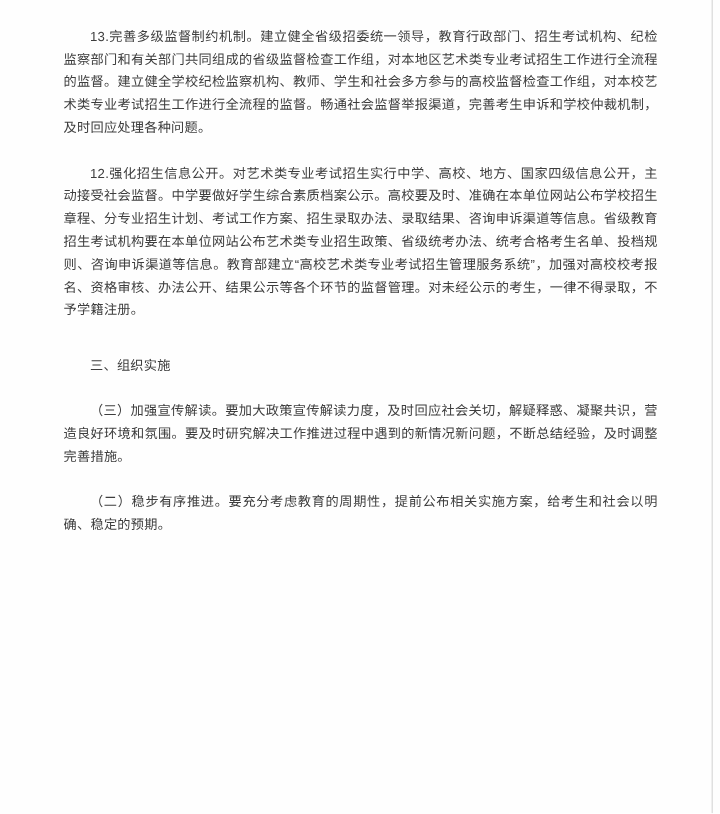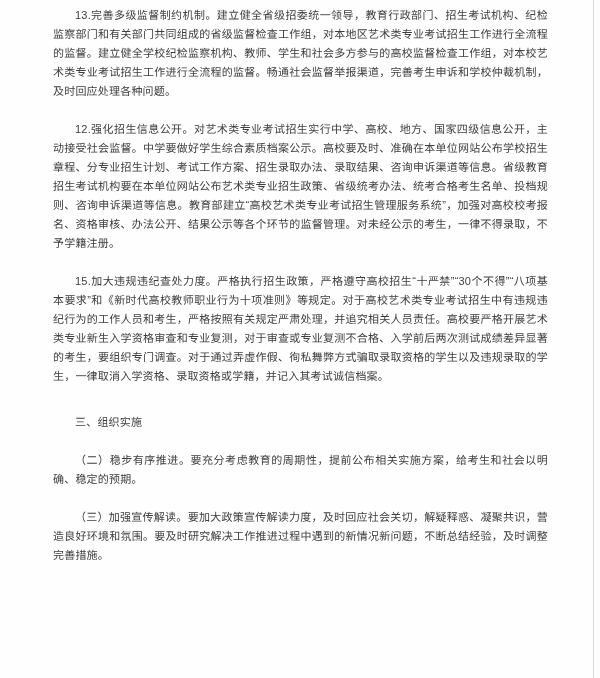--- a/index.html
+++ b/index.html
@@ -18,21 +18,21 @@
   }
   .right-border {
     position: absolute;
     top: 0;
     bottom: 0;
     right: 6px;
     width: 1px;
     background: #d9d9d9;
   }
   .content {
-    padding: 6px 52px 0 53px;
+    padding: 22px 52px 0 53px;
   }
   .para {
     margin: 0 0 19px 0;
     font-size: 11px;
     line-height: 19px;
     text-align: justify;
     text-indent: 2em;
     letter-spacing: 0.2px;
   }
   .para.heading {
@@ -44,24 +44,23 @@
 </head>
 <body>
 
 <div class="page">
   <div class="content">
 
     <p class="para">13.完善多级监督制约机制。建立健全省级招委统一领导，教育行政部门、招生考试机构、纪检监察部门和有关部门共同组成的省级监督检查工作组，对本地区艺术类专业考试招生工作进行全流程的监督。建立健全学校纪检监察机构、教师、学生和社会多方参与的高校监督检查工作组，对本校艺术类专业考试招生工作进行全流程的监督。畅通社会监督举报渠道，完善考生申诉和学校仲裁机制，及时回应处理各种问题。</p>
 
     <p class="para">12.强化招生信息公开。对艺术类专业考试招生实行中学、高校、地方、国家四级信息公开，主动接受社会监督。中学要做好学生综合素质档案公示。高校要及时、准确在本单位网站公布学校招生章程、分专业招生计划、考试工作方案、招生录取办法、录取结果、咨询申诉渠道等信息。省级教育招生考试机构要在本单位网站公布艺术类专业招生政策、省级统考办法、统考合格考生名单、投档规则、咨询申诉渠道等信息。教育部建立“高校艺术类专业考试招生管理服务系统”，加强对高校校考报名、资格审核、办法公开、结果公示等各个环节的监督管理。对未经公示的考生，一律不得录取，不予学籍注册。</p>
 
-    <p class="para">15.加大违规违纪查处力度。严格执行招生政策，严格遵守高校招生“十严禁”“30个不得”“八项基本要求”和《新时代高校教师职业行为十项准则》等规定。对于高校艺术类专业考试招生中有违规违纪行为的工作人员和考生，严格按照有关规定严肃处理，并追究相关人员责任。高校要严格开展艺术类专业新生入学资格审查和专业复测，对于审查或专业复测不合格、入学前后两次测试成绩差异显著的考生，要组织专门调查。对于通过弄虚作假、徇私舞弊方式骗取录取资格的学生以及违规录取的学生，一律取消入学资格、录取资格或学籍，并记入其考试诚信档案。</p>
 
     <p class="para heading">三、组织实施</p>
 
 
+    <p class="para">（三）加强宣传解读。要加大政策宣传解读力度，及时回应社会关切，解疑释惑、凝聚共识，营造良好环境和氛围。要及时研究解决工作推进过程中遇到的新情况新问题，不断总结经验，及时调整完善措施。</p>
+
     <p class="para">（二）稳步有序推进。要充分考虑教育的周期性，提前公布相关实施方案，给考生和社会以明确、稳定的预期。</p>
-
-    <p class="para">（三）加强宣传解读。要加大政策宣传解读力度，及时回应社会关切，解疑释惑、凝聚共识，营造良好环境和氛围。要及时研究解决工作推进过程中遇到的新情况新问题，不断总结经验，及时调整完善措施。</p>
 
   </div>
   <div class="right-border"></div>
 </div>
 
 </body></html>

